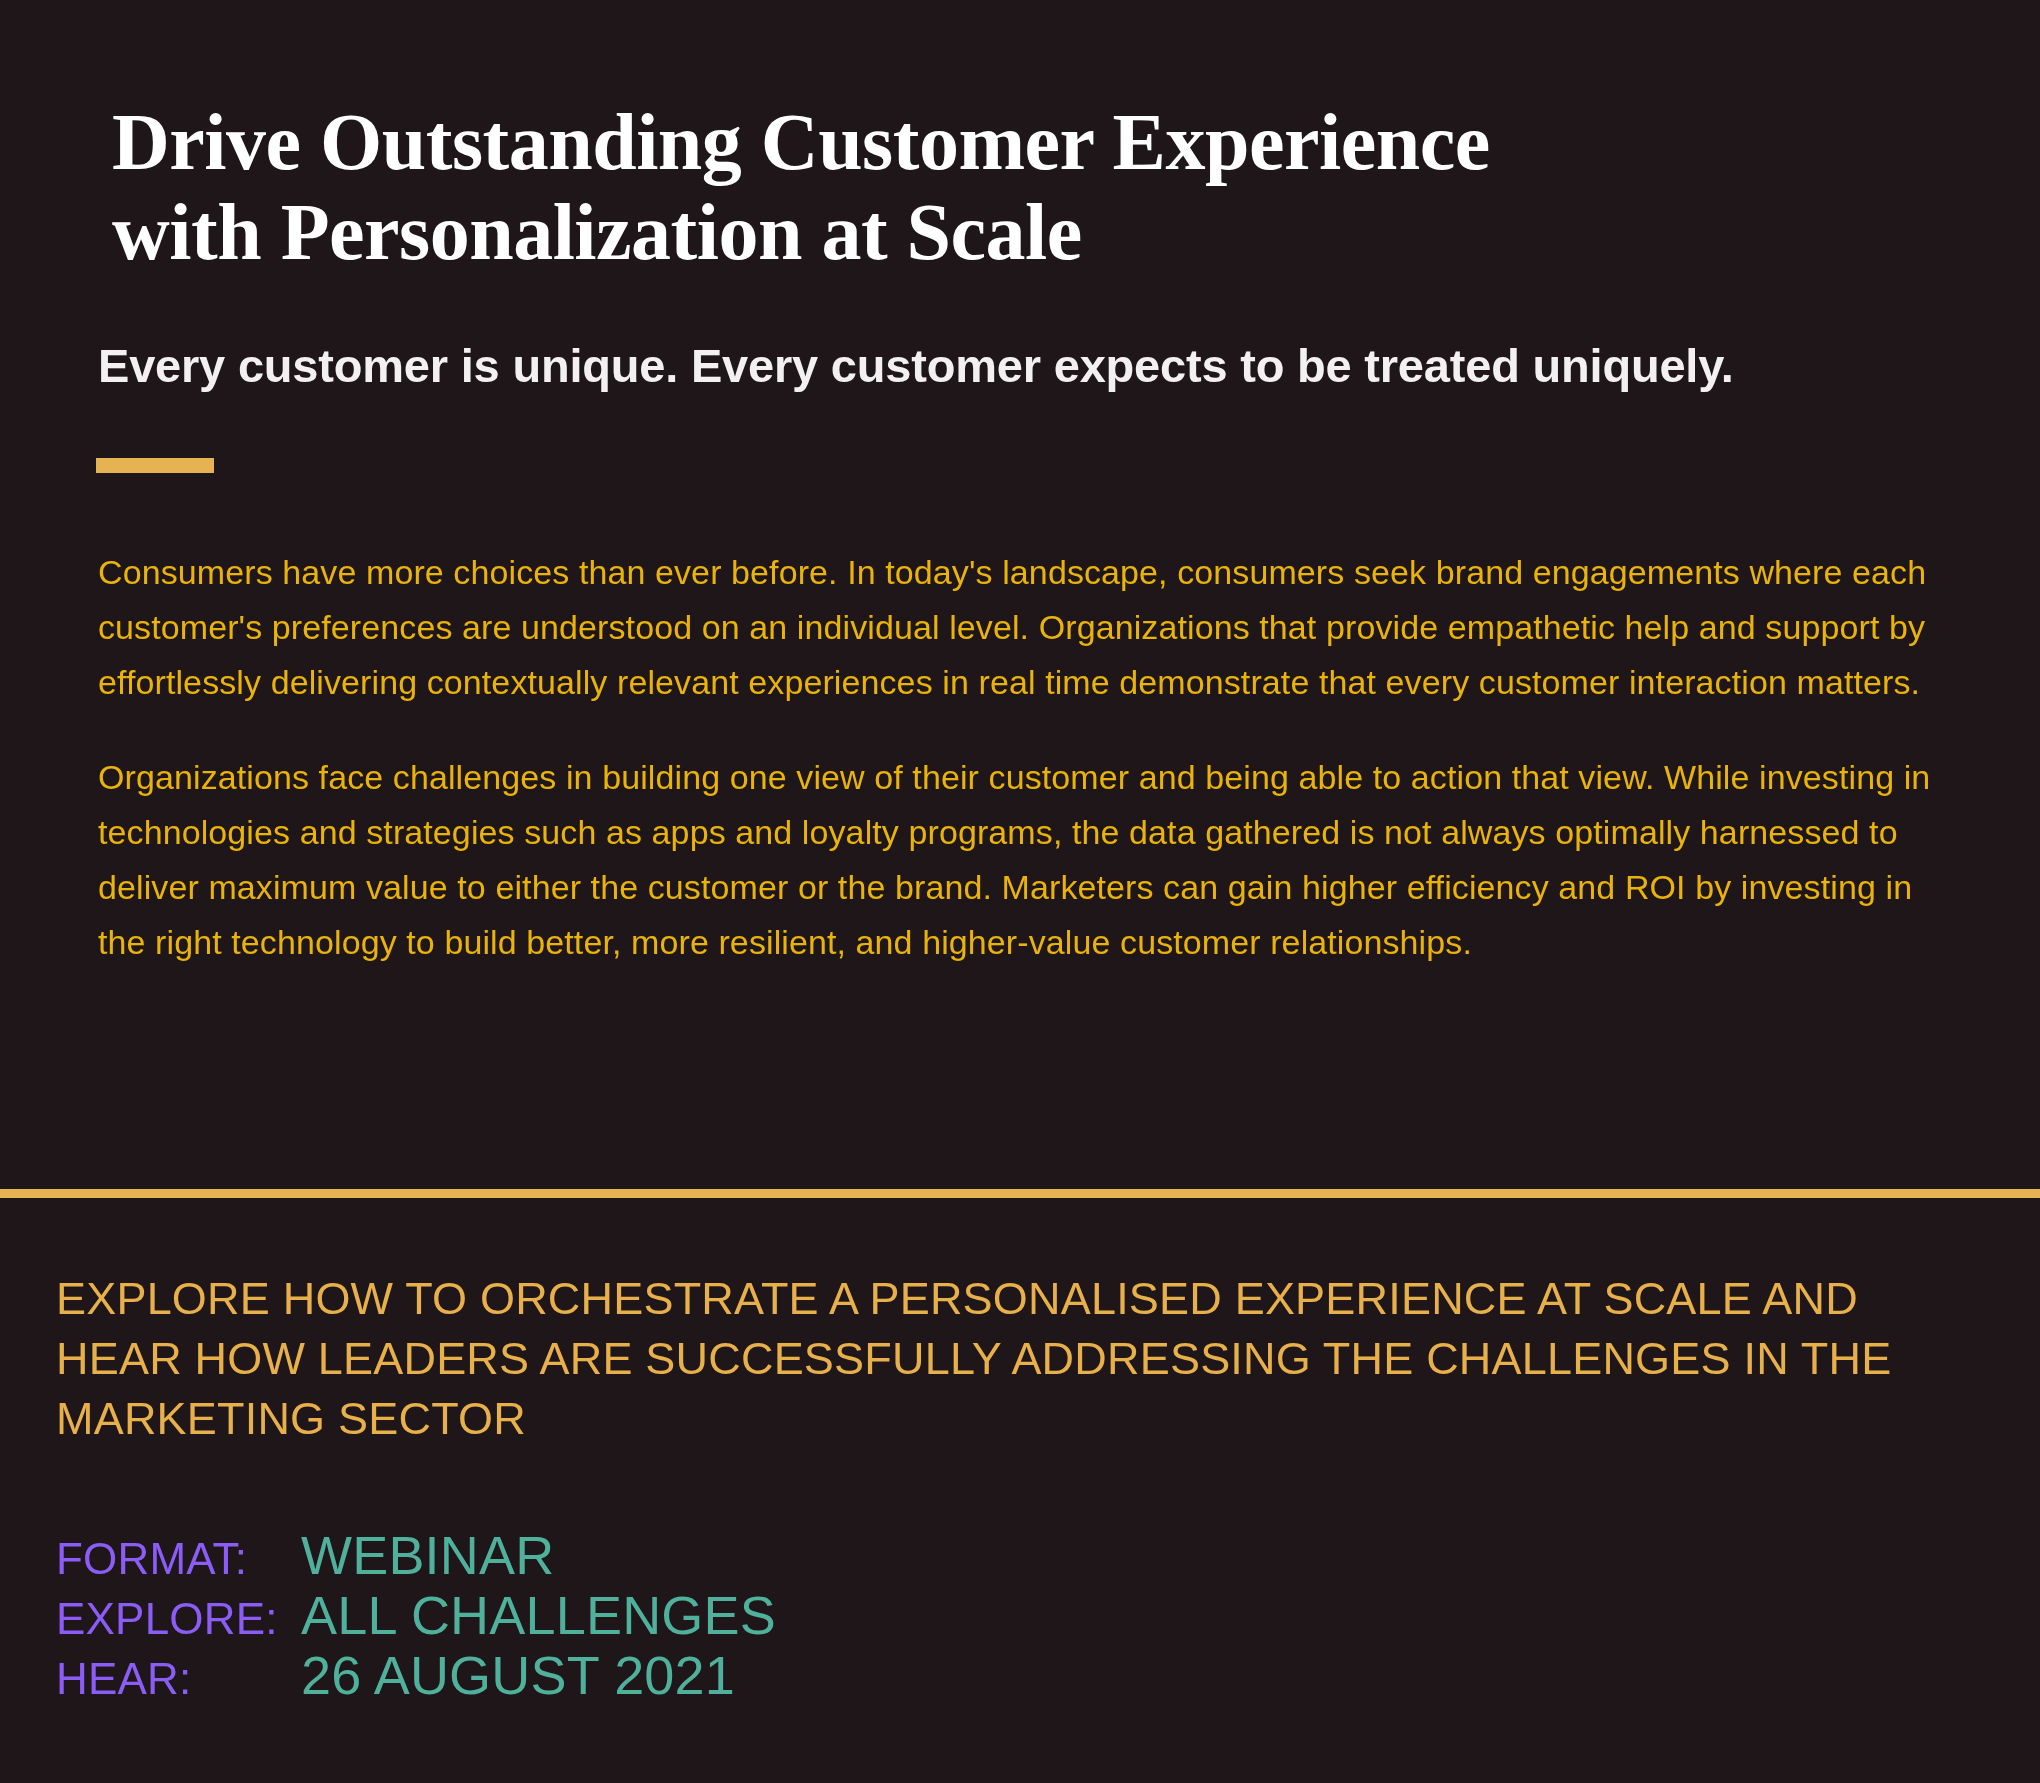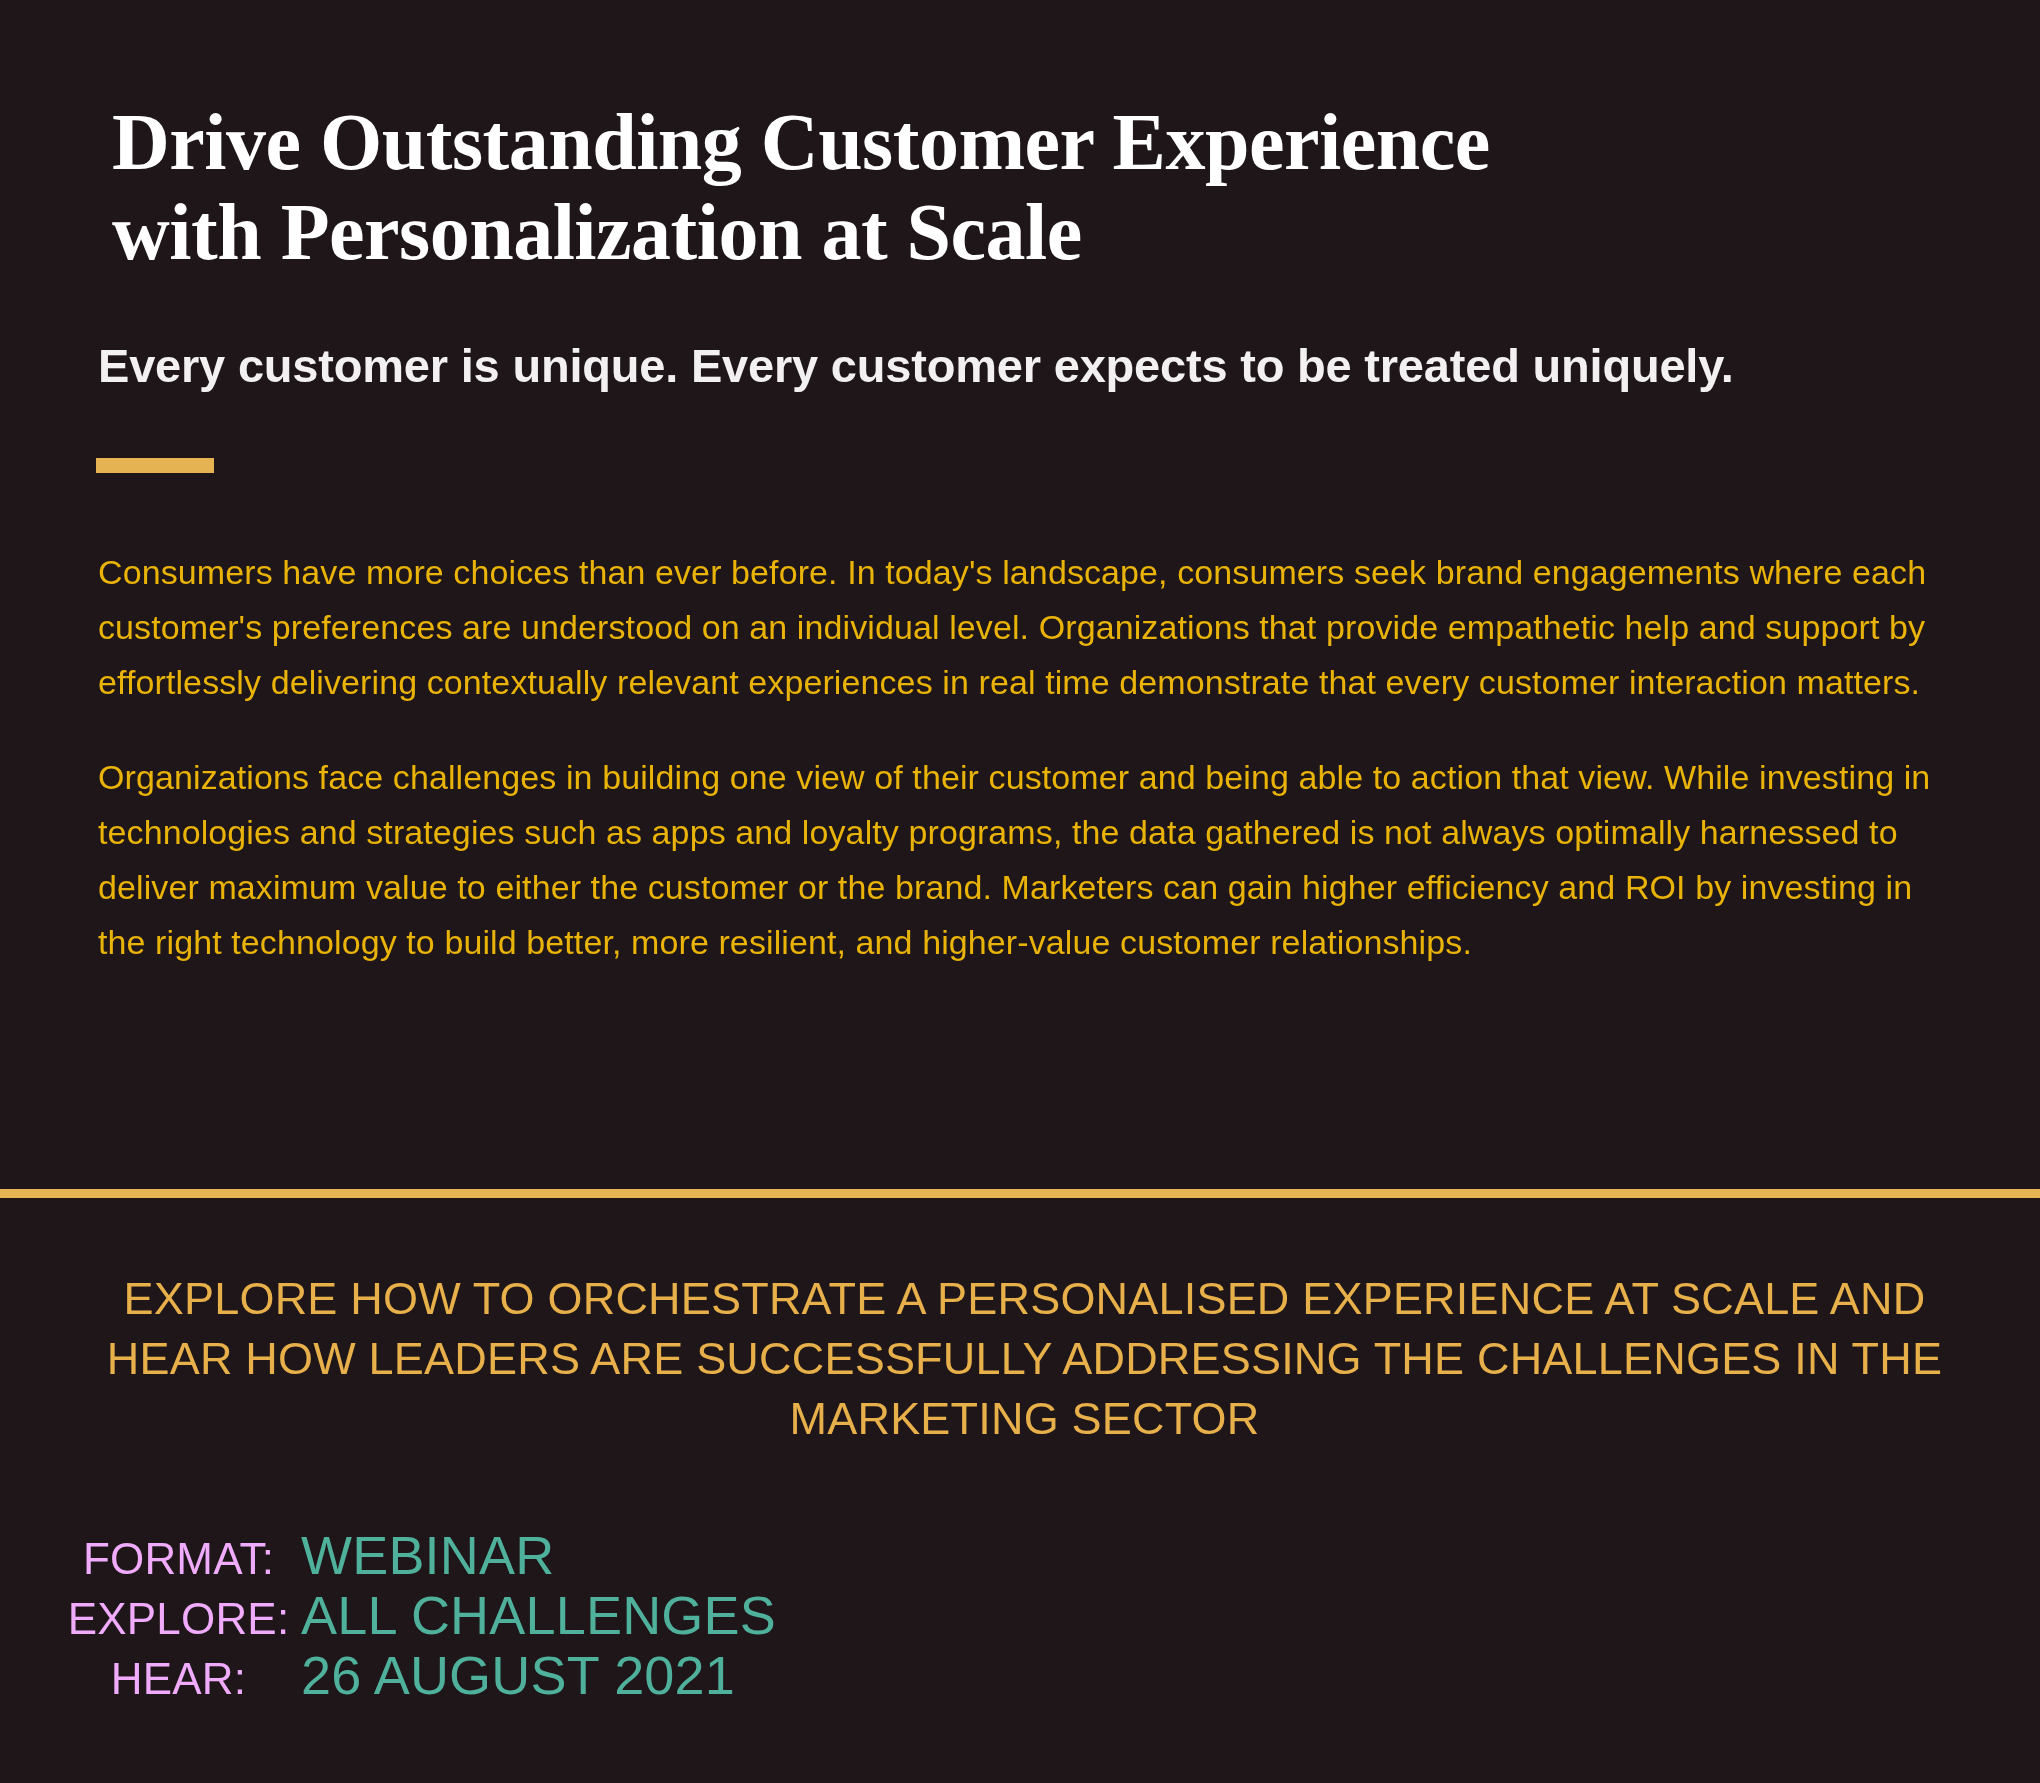--- a/index.html
+++ b/index.html
@@ -103,21 +103,20 @@
   }
 
   
   .bottom-section {
     position: absolute;
     left: 0;
     top: 1198px;
     width: 2020px;
     height: 585px;
     background: #1E1618;
-    text-align: center;
   }
 
   .promo-headline {
     position: absolute;
     left: 56px;
     top: 71px;
     width: 1937px;
     font-family: "Liberation Sans", sans-serif;
     font-weight: 400;
     font-size: 45px;
@@ -140,21 +139,21 @@
     height: 60px;
   }
 
   .meta-label {
     width: 245px;
     flex: 0 0 245px;
     font-family: "Liberation Sans", sans-serif;
     font-weight: 400;
     font-size: 44px;
     line-height: 60px;
-    color: #f0abfc;
+    color: #8b5cf6;
     letter-spacing: 0.2px;
   }
 
   .meta-value {
     font-family: "Liberation Sans", sans-serif;
     font-weight: 400;
     font-size: 54px;
     line-height: 60px;
     color: #4FB09B;
     letter-spacing: 0.2px;

